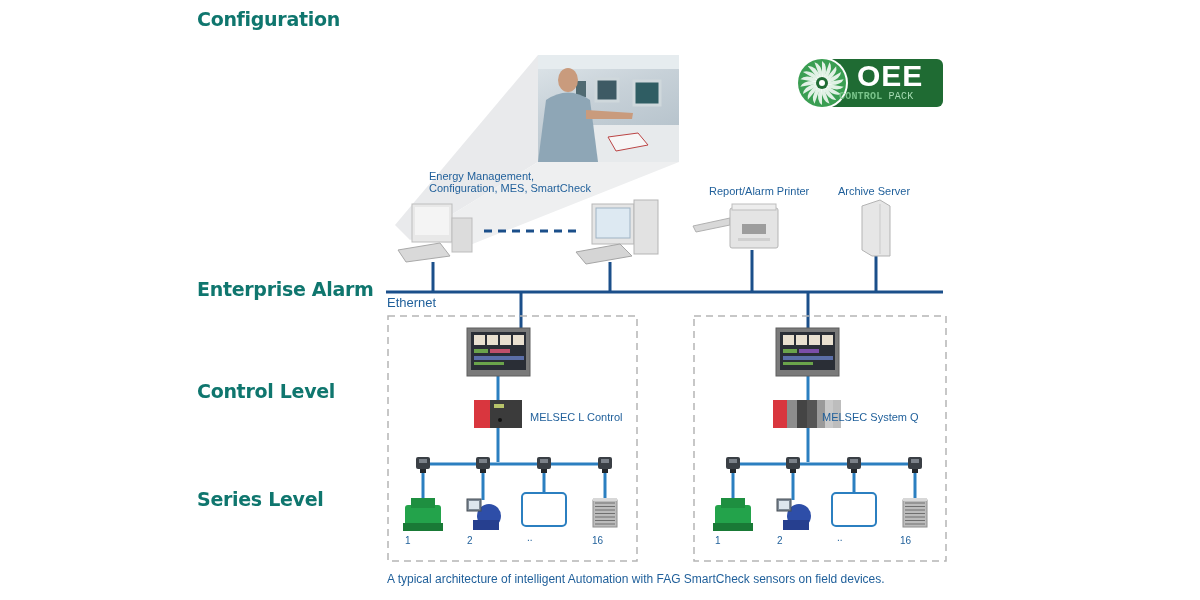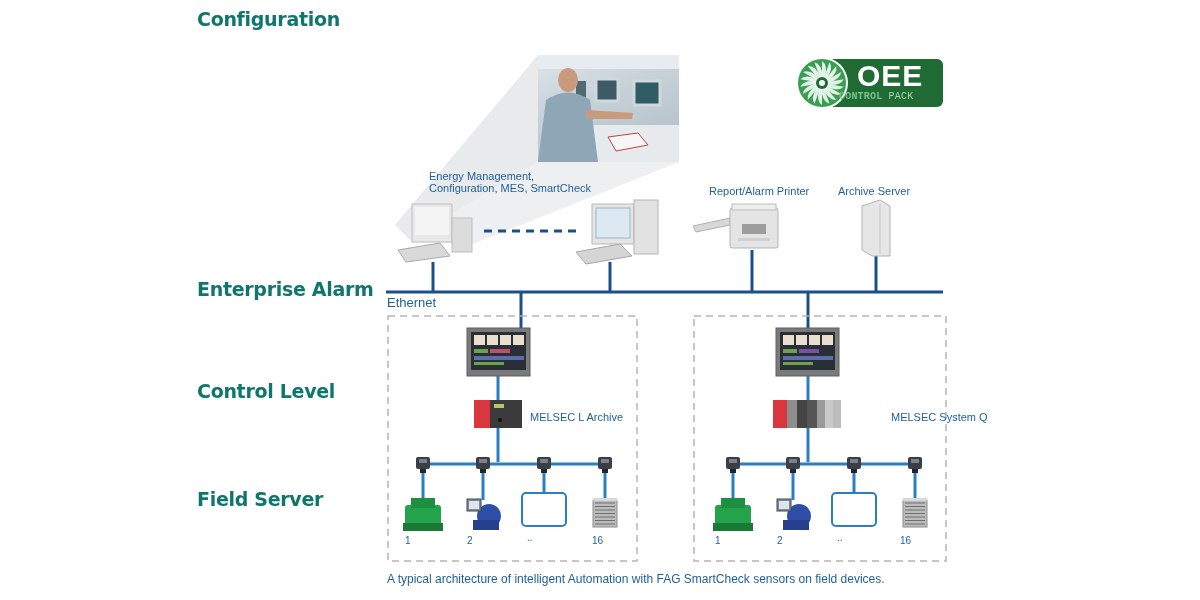--- a/index.html
+++ b/index.html
@@ -15,21 +15,21 @@
   .logo-sub { position:absolute; left:44px; top:34px; font-family:Liberation Mono, monospace; font-size:10px; color:#79c38a; font-weight:bold; letter-spacing:0.2px; }
   .logo-sub b { color:#a6dbb2; font-weight:normal; }
   .photo { position:absolute; left:538px; top:55px; width:141px; height:107px; background:linear-gradient(160deg,#dfe6ea 0%, #c7d1d8 40%, #aebcc6 100%); overflow:hidden; }
 </style>
 </head>
 <body>
 
 <div class="level-label" style="left:197px;top:8px;">Configuration</div>
 <div class="level-label" style="left:197px;top:278px;">Enterprise Alarm</div>
 <div class="level-label" style="left:197px;top:380px;text-align:center;">Control Level</div>
-<div class="level-label" style="left:197px;top:488px;">Field Server</div>
+<div class="level-label" style="left:197px;top:488px;">Series Level</div>
 
 <svg class="diagram" width="1200" height="600" viewBox="0 0 1200 600">
 
   <polygon points="538,55 538,162 410,240 395,225" fill="#e9eaec"></polygon>
   <polygon points="538,162 679,162 470,245 410,240" fill="#eeeff0"></polygon>
 
   <line x1="386" y1="292" x2="943" y2="292" stroke="#1b4f8a" stroke-width="3"></line>
 
   <line x1="433" y1="262" x2="433" y2="292" stroke="#1b4f8a" stroke-width="3"></line>
   <line x1="610" y1="262" x2="610" y2="292" stroke="#1b4f8a" stroke-width="3"></line>
@@ -265,22 +265,22 @@
 </div>
 
 <div class="small-label" style="left:429px;top:170px;">
   <div>Energy Management,</div>
   <div>Configuration, MES, SmartCheck</div>
 </div>
 <div class="small-label" style="left:709px;top:185px;">Report/Alarm Printer</div>
 <div class="small-label" style="left:838px;top:185px;">Archive Server</div>
 <div class="small-label" style="left:387px;top:297px;font-size:13px;">Ethernet</div>
 
-<div class="small-label" style="left:530px;top:411px;">MELSEC L Archive</div>
-<div class="small-label" style="left:883px;top:411px;padding-left:8px;">MELSEC System Q</div>
+<div class="small-label" style="left:530px;top:411px;">MELSEC L Control</div>
+<div class="small-label" style="left:814px;top:411px;padding-left:8px;">MELSEC System Q</div>
 
 <div class="num-label" style="left:405px;top:535px;">1</div>
 <div class="num-label" style="left:467px;top:535px;">2</div>
 <div class="num-label" style="left:527px;top:532px;">..</div>
 <div class="num-label" style="left:592px;top:535px;">16</div>
 
 <div class="num-label" style="left:715px;top:535px;">1</div>
 <div class="num-label" style="left:777px;top:535px;">2</div>
 <div class="num-label" style="left:837px;top:532px;">..</div>
 <div class="num-label" style="left:900px;top:535px;">16</div>

